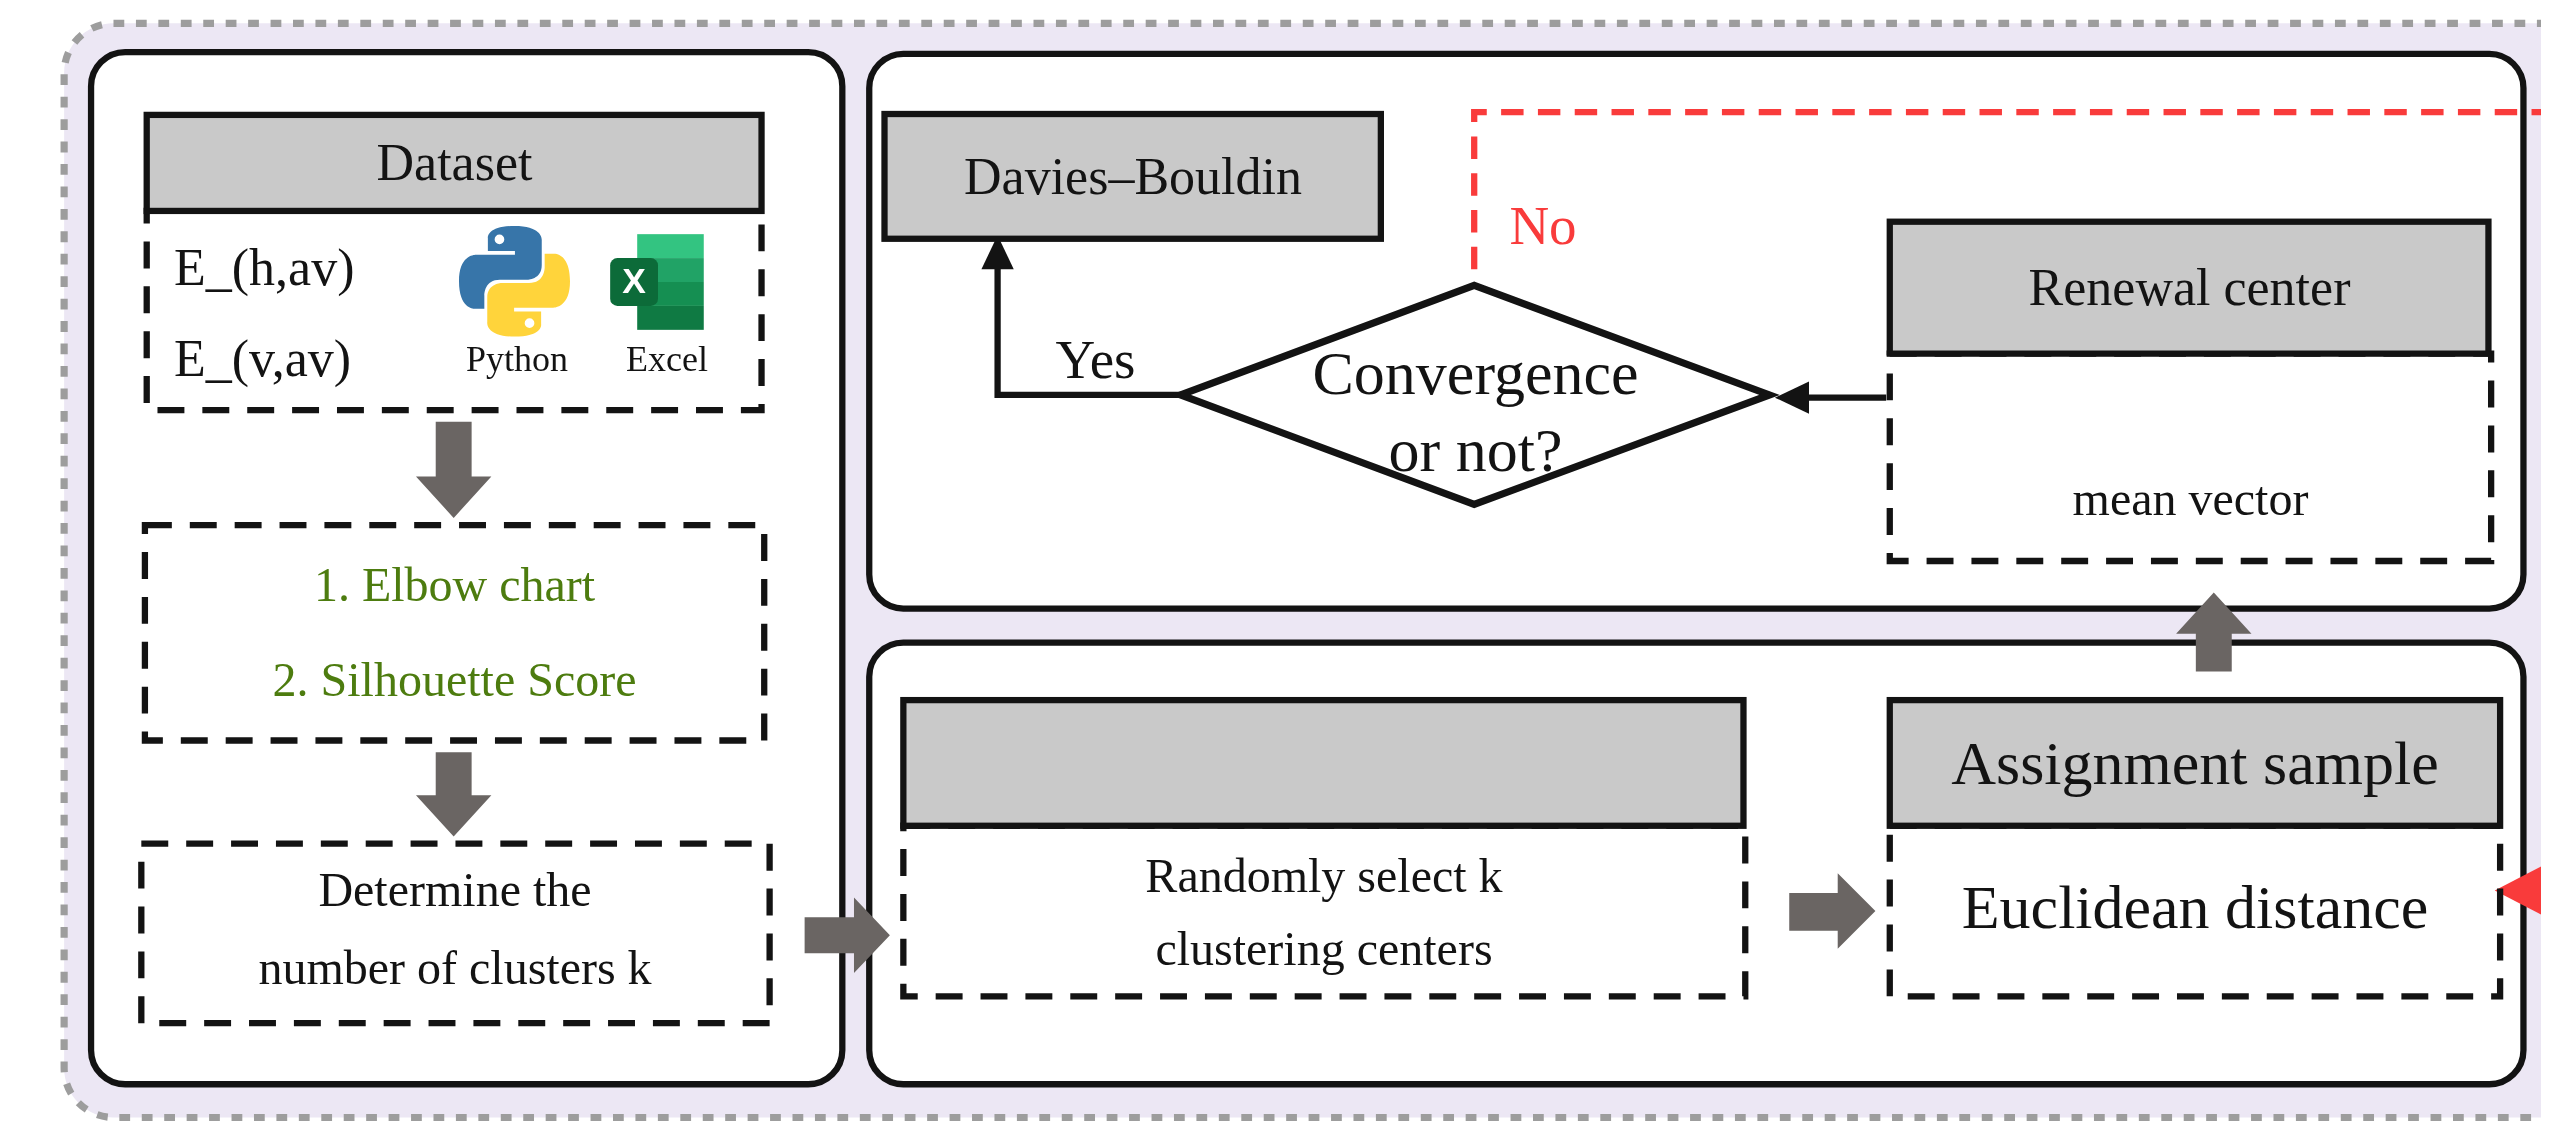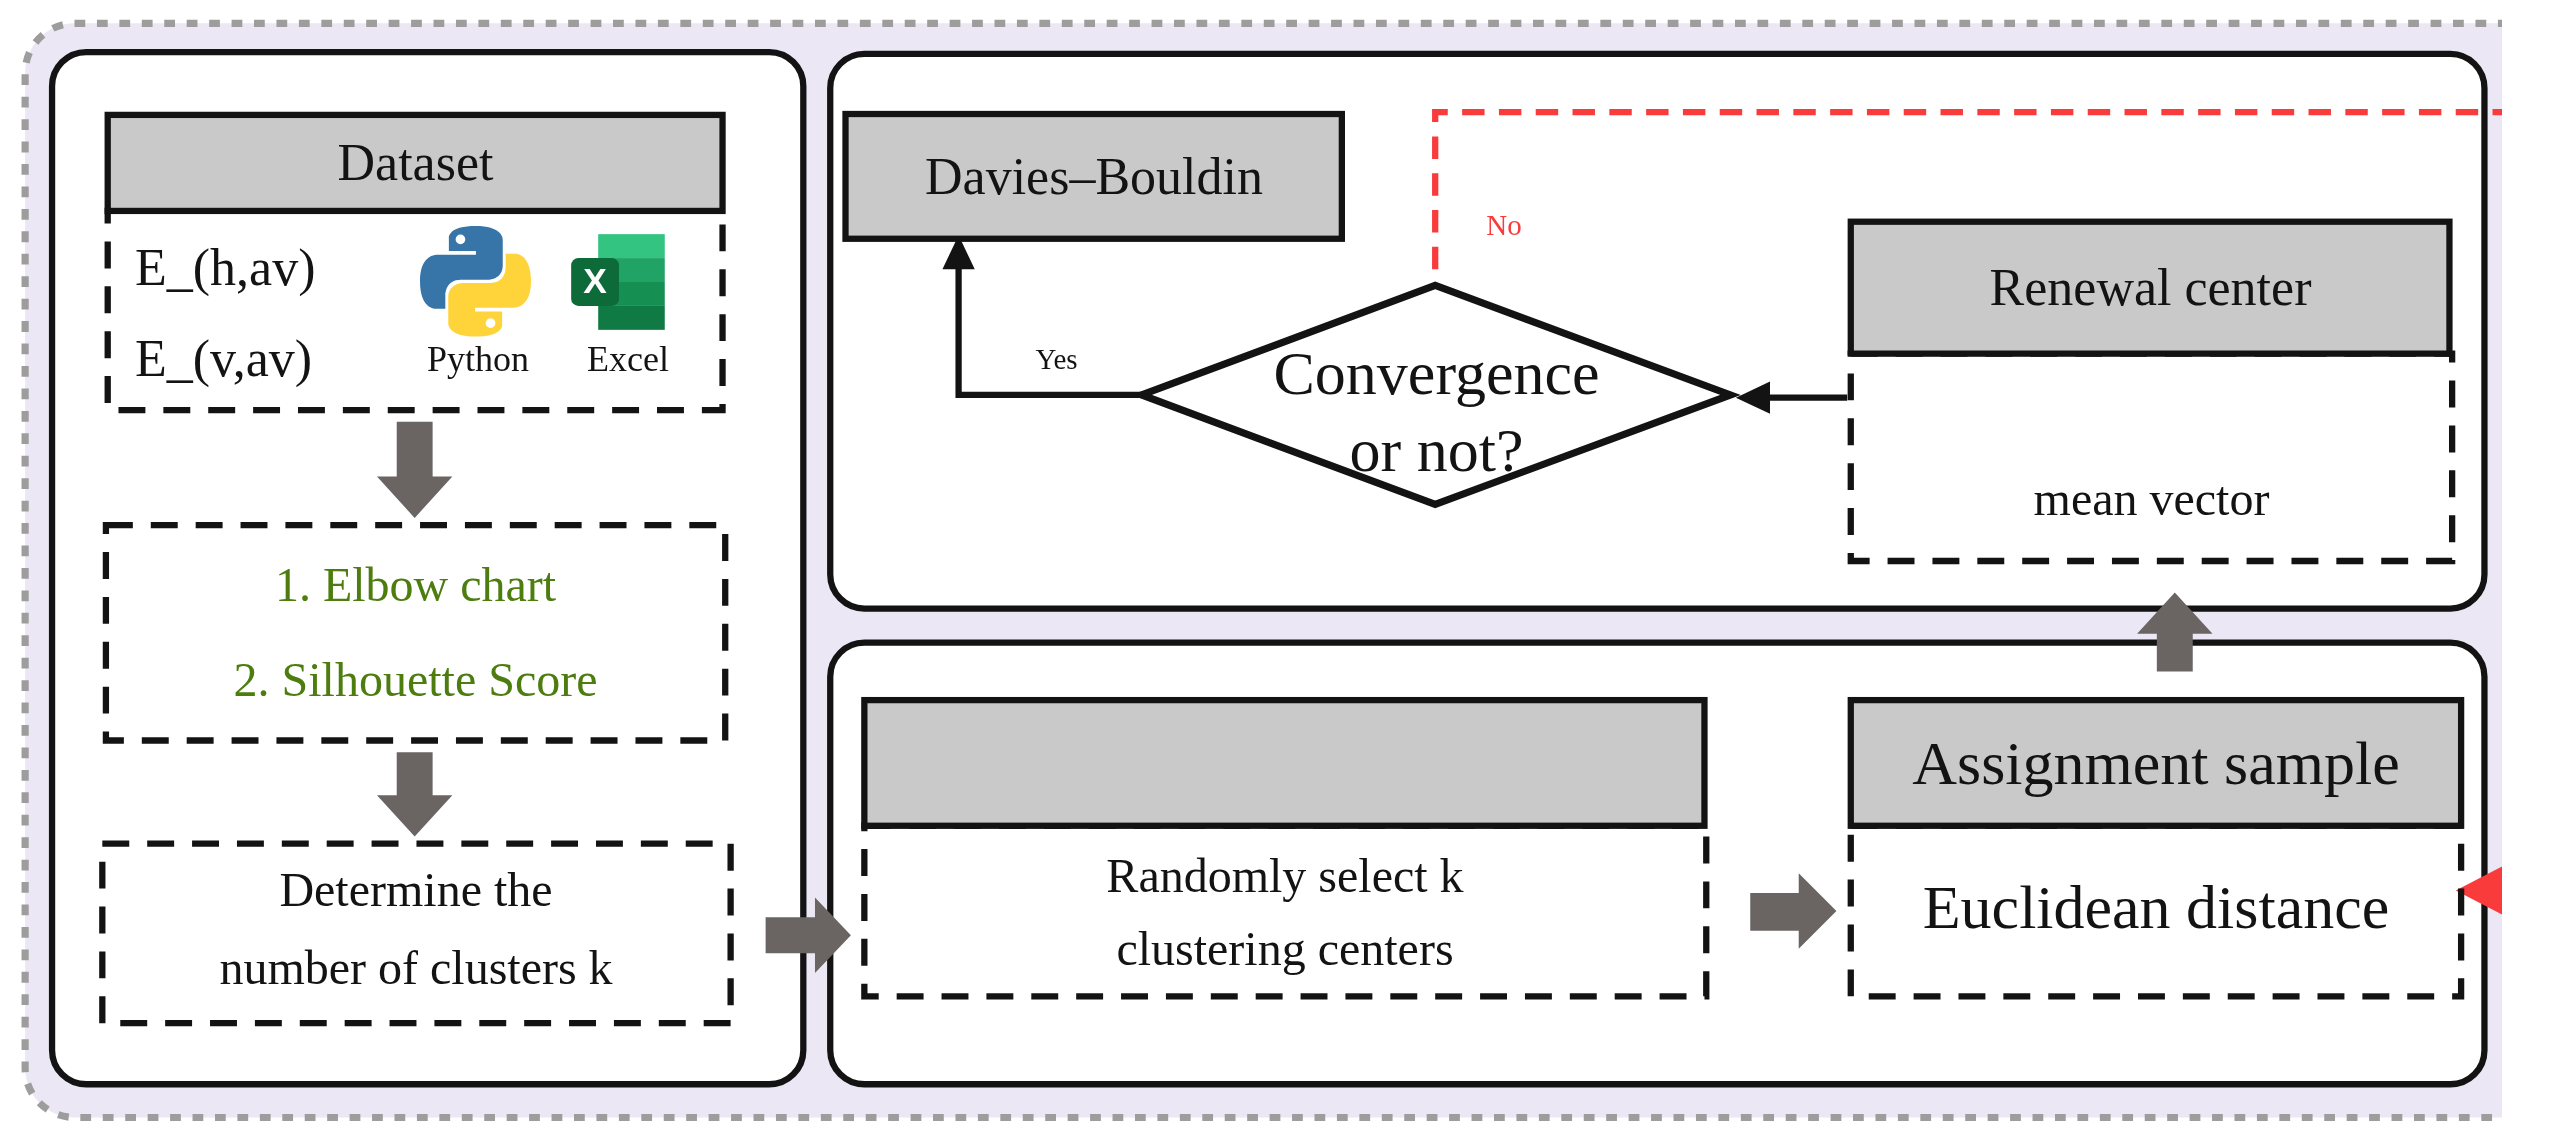--- a/index.html
+++ b/index.html
@@ -1,26 +1,26 @@
 <!DOCTYPE html>
 <html style="font-size:14.4px"><head>
 <meta charset="utf-8">
 <style>
   html,body{margin:0;padding:0;background:#ffffff;}
   #canvas{position:relative;width:2502px;height:1148px;background:#ffffff;overflow:hidden;
-          font-family:"Liberation Serif", serif;}
+          font-family:"Liberation Serif", serif;margin-left:39px;}
   #shapes{position:absolute;left:0;top:0;z-index:1;}
   .t{position:absolute;z-index:2;display:flex;align-items:center;justify-content:center;
      color:#131313;white-space:nowrap;line-height:1;}
   .t.left{justify-content:flex-start;}
   .icon{position:absolute;z-index:2;}
   .fs58{font-size:52px;}
   .fs56{font-size:62px;}
   .fs54{font-size:48px;}
-  .fs50{font-size:29px;}
+  .fs50{font-size:55px;}
   .fs40{font-size:36px;}
   .maroon{color:#4d7c0f;}
   .red{color:#f93b3b;}
 </style>
 </head>
 <body>
 
 <div id="canvas">
 
   <svg id="shapes" width="2576" height="1148" viewBox="0 0 2870 1279">

